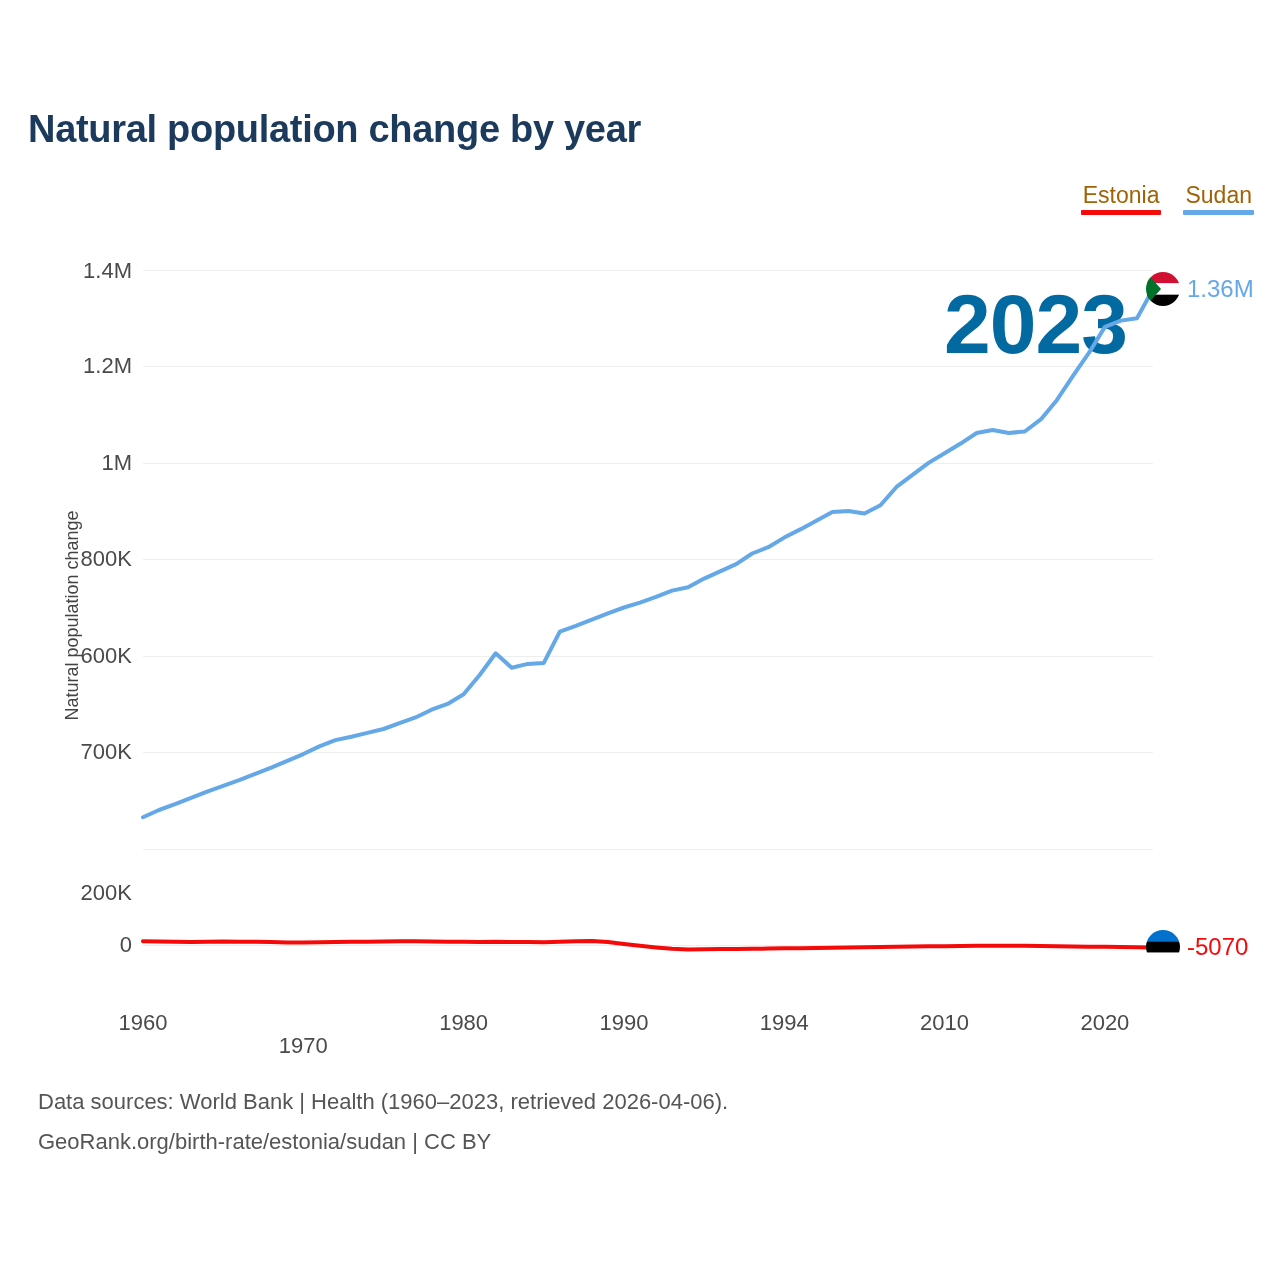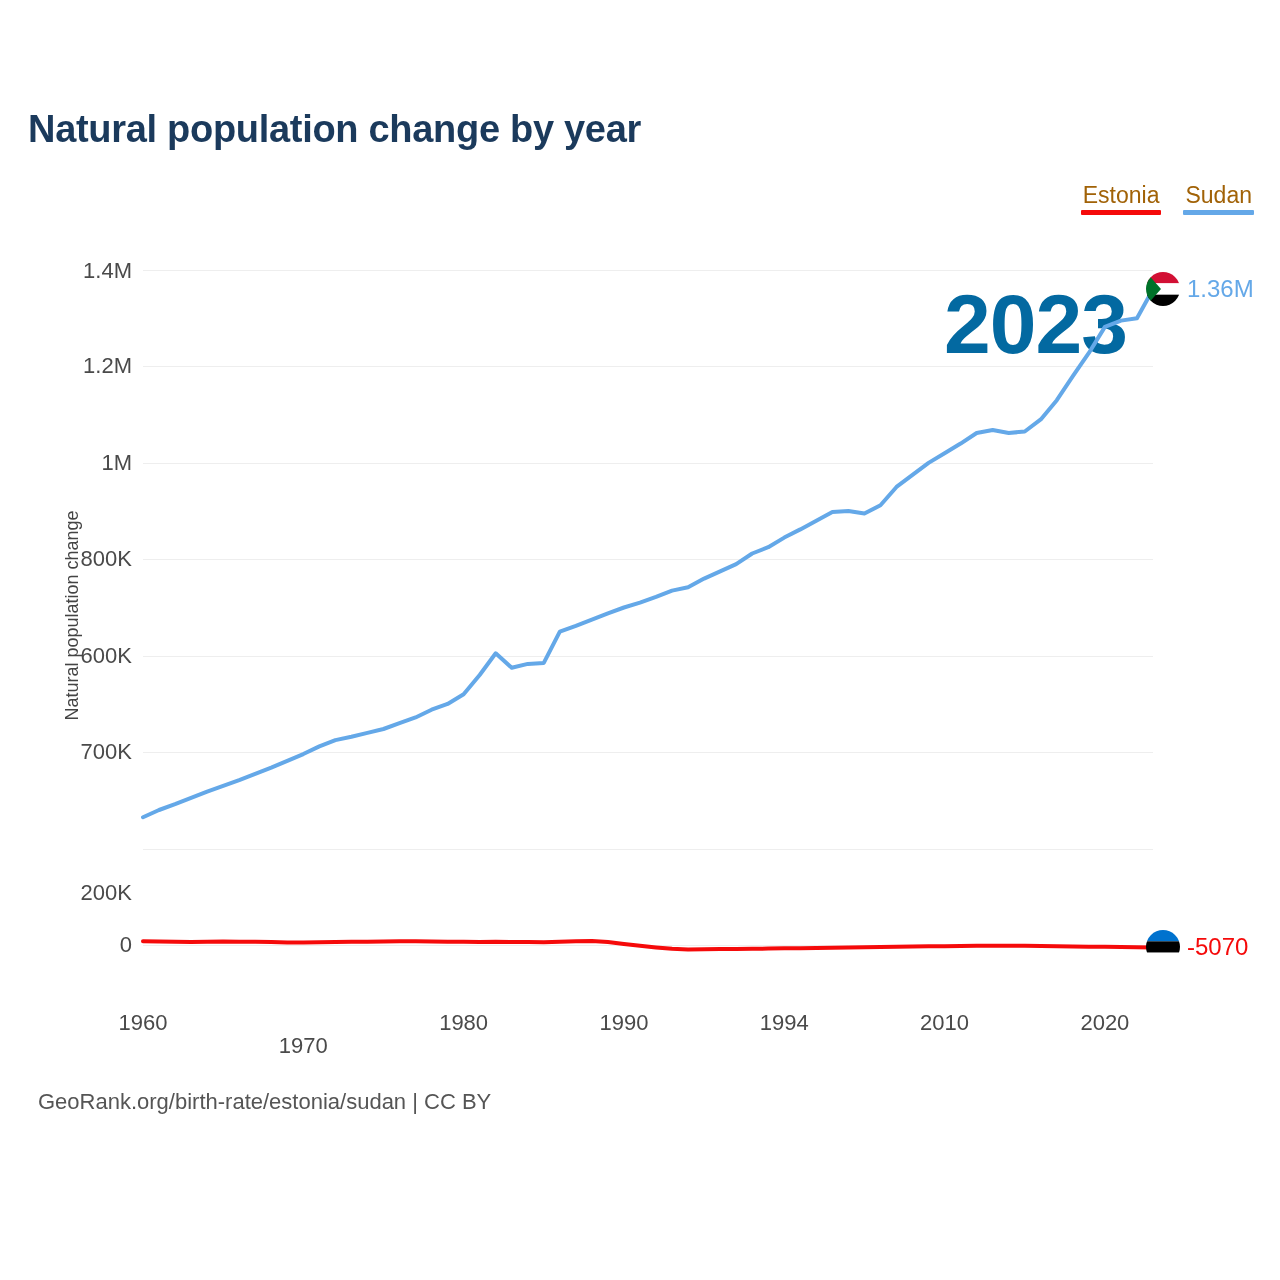--- a/index.html
+++ b/index.html
@@ -222,16 +222,17 @@
           <rect x="0" y="11.34" width="34" height="11.33" fill="#000000"></rect>
           <rect x="0" y="22.67" width="34" height="11.33" fill="#ffffff"></rect>
         </svg>
       </span>
       <span class="end-value" id="val-estonia" style="color: rgb(245, 10, 10);">-5070</span>
     </div>
 
   </div>
 
   <div class="footer">
+    <div>Data sources: World Bank | Health (1960–2023, retrieved 2026-04-06).</div>
     <div>GeoRank.org/birth-rate/estonia/sudan | CC BY</div>
   </div>
 
 </div>
 
 </body></html>

